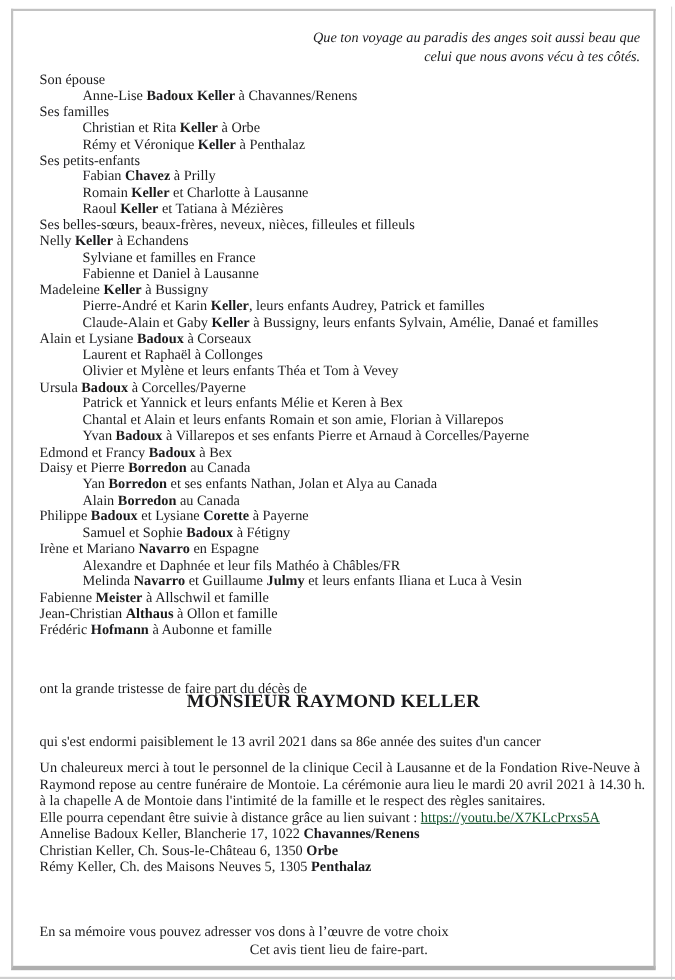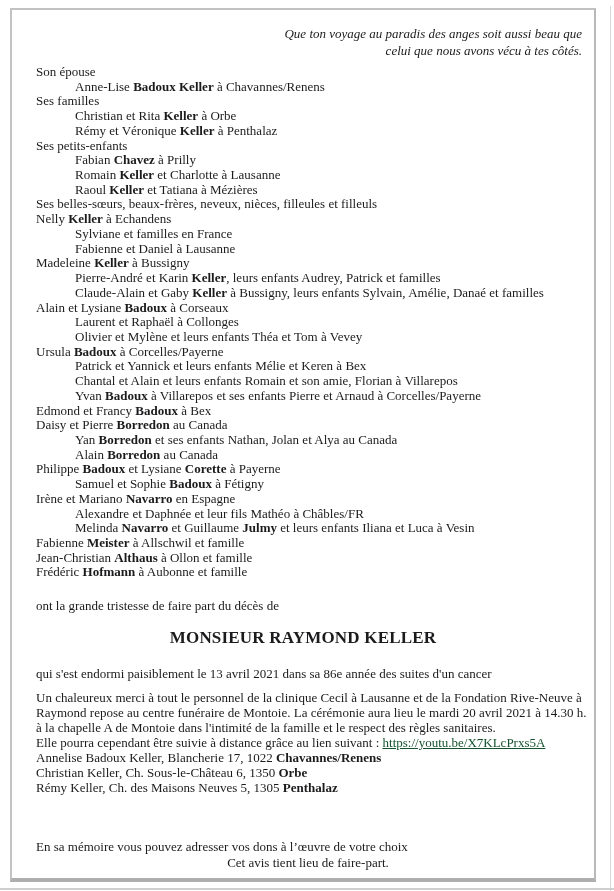--- a/index.html
+++ b/index.html
@@ -13,21 +13,21 @@
     border:2px solid #c2c2c2;border-right-color:#b9b9b9;
     border-bottom:4px solid #aeaeae;pointer-events:none;
   }
   .page-edge-right{position:absolute;top:6px;right:3px;width:1px;height:885px;background:#d8d8d8;}
   .page-edge-bottom{position:absolute;bottom:1px;left:0;width:614px;height:2px;background:#cfcfcf;}
   .epigraph{
     position:absolute;top:26px;right:32px;left:200px;
     text-align:right;font-style:italic;line-height:16.5px;font-size:13px;
   }
   .family{position:absolute;top:65px;left:36px;right:24px;line-height:14.72px;}
-  .intro{position:absolute;top:598px;left:36px;}
+  .intro{position:absolute;top:618px;left:36px;}
   .headline{
     position:absolute;top:628px;left:36px;right:44px;
     text-align:center;font-weight:bold;font-size:17px;letter-spacing:.2px;
   }
   .death{position:absolute;top:666px;left:36px;}
   .details{position:absolute;top:690px;left:36px;right:20px;line-height:15px;}
   .closing{position:absolute;top:839px;left:36px;right:34px;line-height:15.5px;}
   .line{white-space:nowrap;}
   .line.indent{padding-left:39px;}
   .line.center{text-align:center;}

